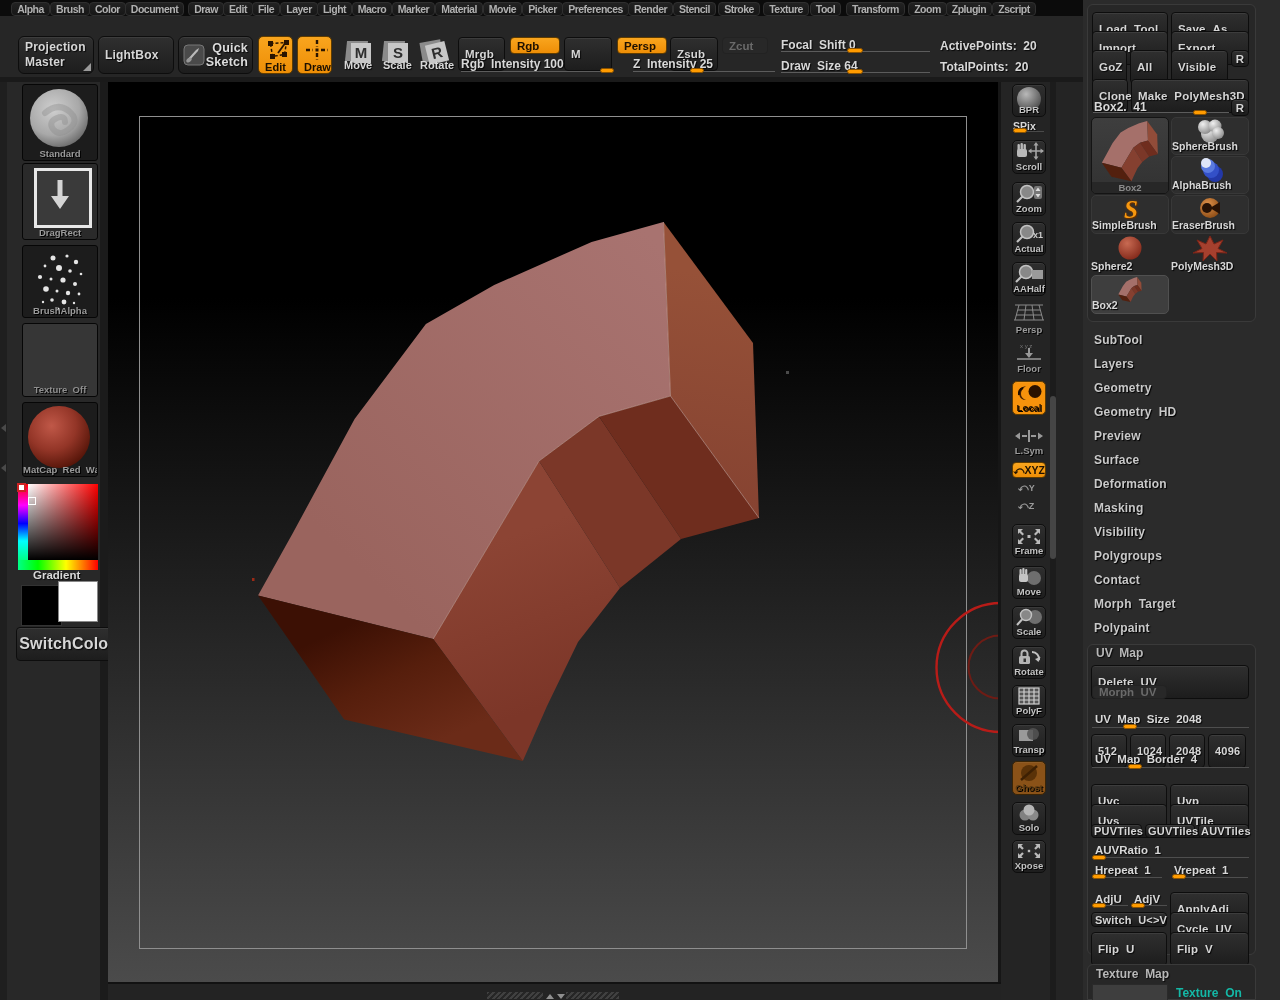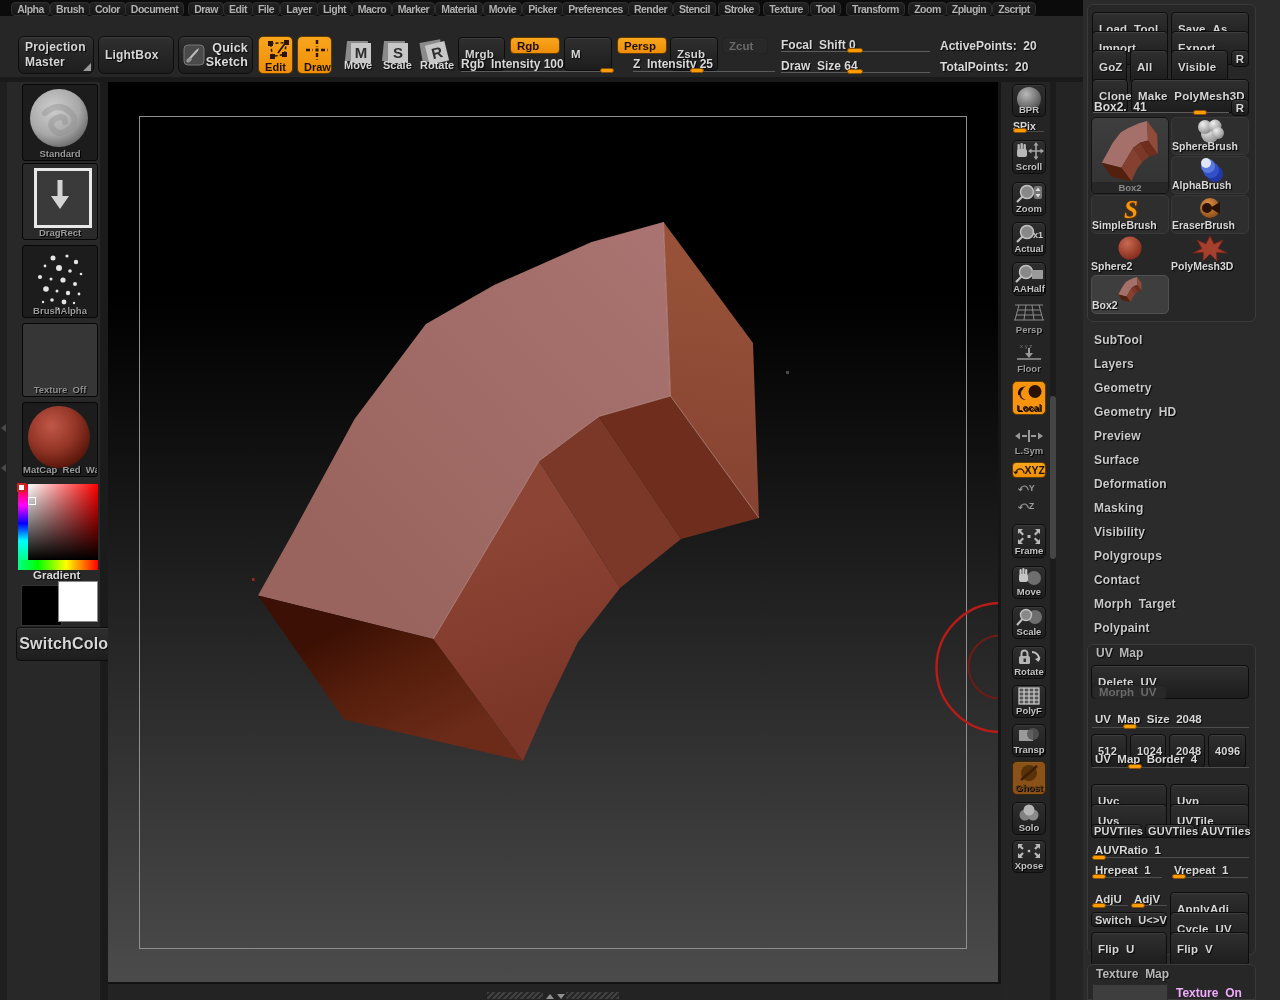--- a/index.html
+++ b/index.html
@@ -609,14 +609,14 @@
 <div class="track" style="left:1131px;top:905px;width:36px;background:#4e4e4e"></div>
 <div class="knob" style="left:1131px;top:903px"></div>
 <div class="btn" style="left:1170px;top:892px;width:79px;height:15px">ApplyAdj</div>
 <div class="btn" style="left:1091px;top:912px;width:76px;height:15px;font-size:11px;padding:0 3px">Switch&nbsp;&nbsp;U&lt;&gt;V</div>
 <div class="btn" style="left:1170px;top:912px;width:79px;height:15px">Cycle&nbsp;&nbsp;UV</div>
 <div class="btn" style="left:1091px;top:932px;width:76px;height:15px">Flip&nbsp;&nbsp;U</div>
 <div class="btn" style="left:1170px;top:932px;width:79px;height:15px">Flip&nbsp;&nbsp;V</div>
 <div class="panel" style="top:964px;height:36px;border-radius:6px 6px 0 0"></div>
 <div class="lbl" style="left:1096px;top:967px;font-size:12px;color:#b8b8b8">Texture&nbsp;&nbsp;Map</div>
 <div class="abs" style="left:1092px;top:984px;width:74px;height:16px;background:#3e3e3e;border:1px solid #2a2a2a"></div>
-<div class="dimbtn" style="left:1170px;top:986px;width:79px;height:14px;font-size:12px;color:#f0abfc;background:none;border:none">Texture&nbsp;&nbsp;On</div>
+<div class="dimbtn" style="left:1170px;top:986px;width:79px;height:14px;font-size:12px;color:#14b8a6;background:none;border:none">Texture&nbsp;&nbsp;On</div>
 </div>
 
 </body></html>

